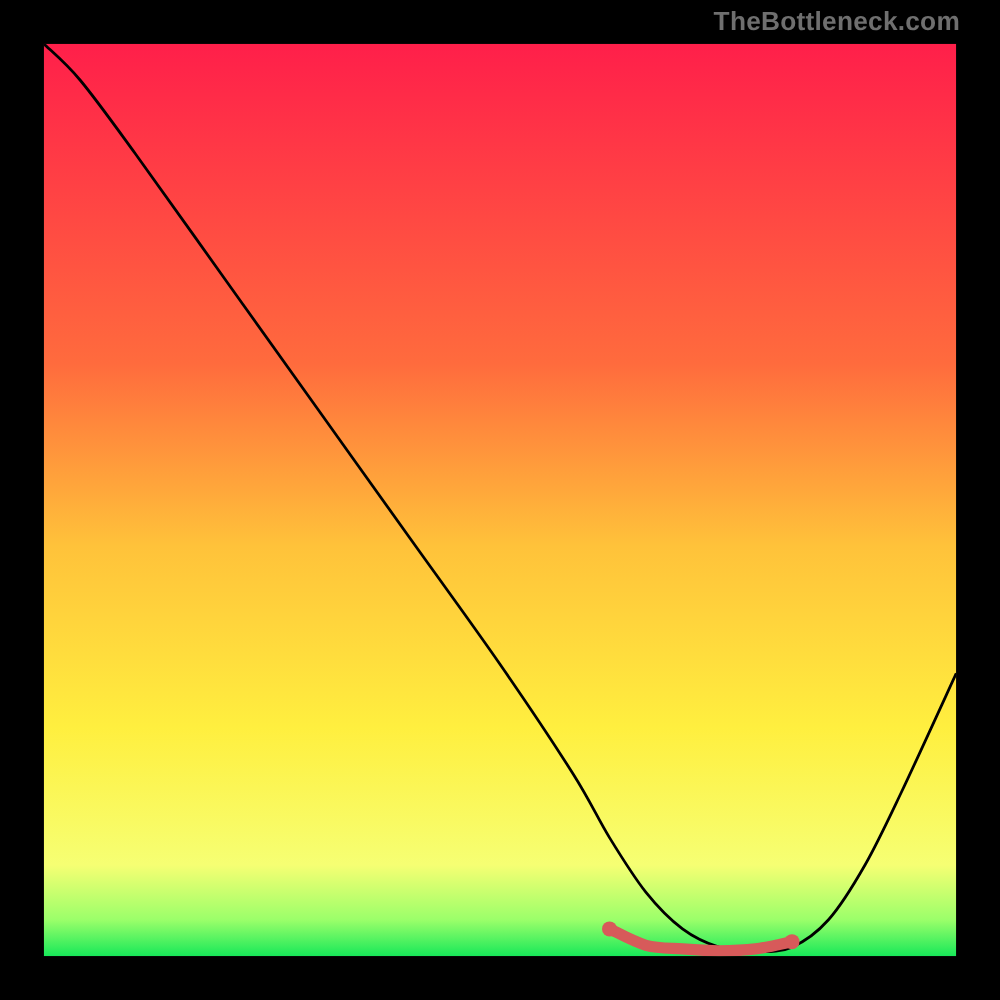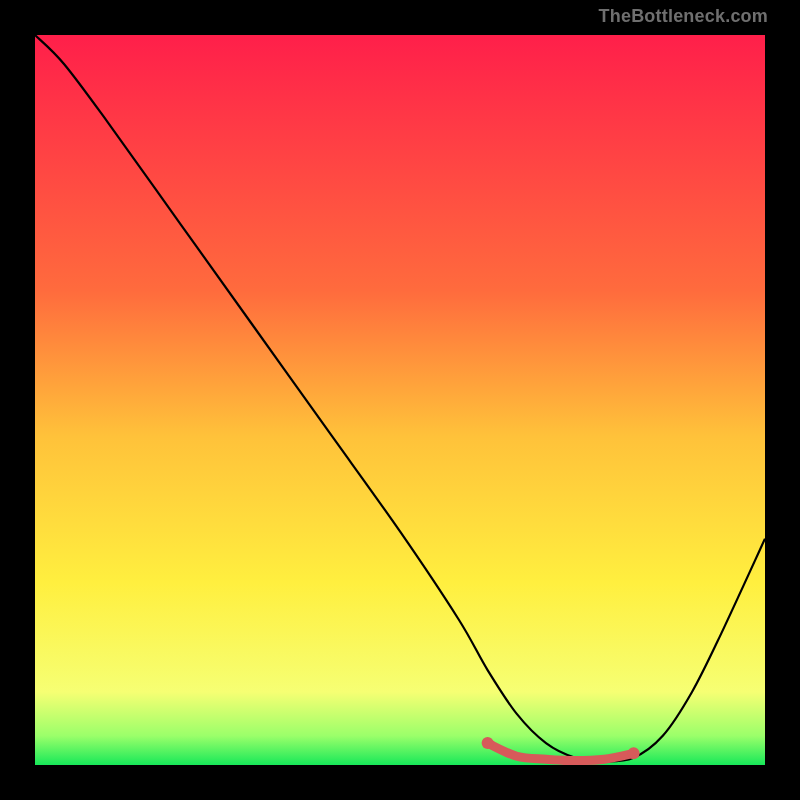--- a/index.html
+++ b/index.html
@@ -24,21 +24,21 @@
     left: 0;
     top: 0;
     width: 730px;
     height: 730px;
   }
   .watermark {
     position: absolute;
     top: 6px;
     right: 32px;
     color: #6f6f6f;
-    font-size: 18px;
+    font-size: 21px;
     font-weight: 600;
     letter-spacing: 0.2px;
   }
   svg { display: block; }
 </style>
 </head>
 <body>
 
 <div class="frame">
   <svg class="plot" viewBox="0 0 730 730">

